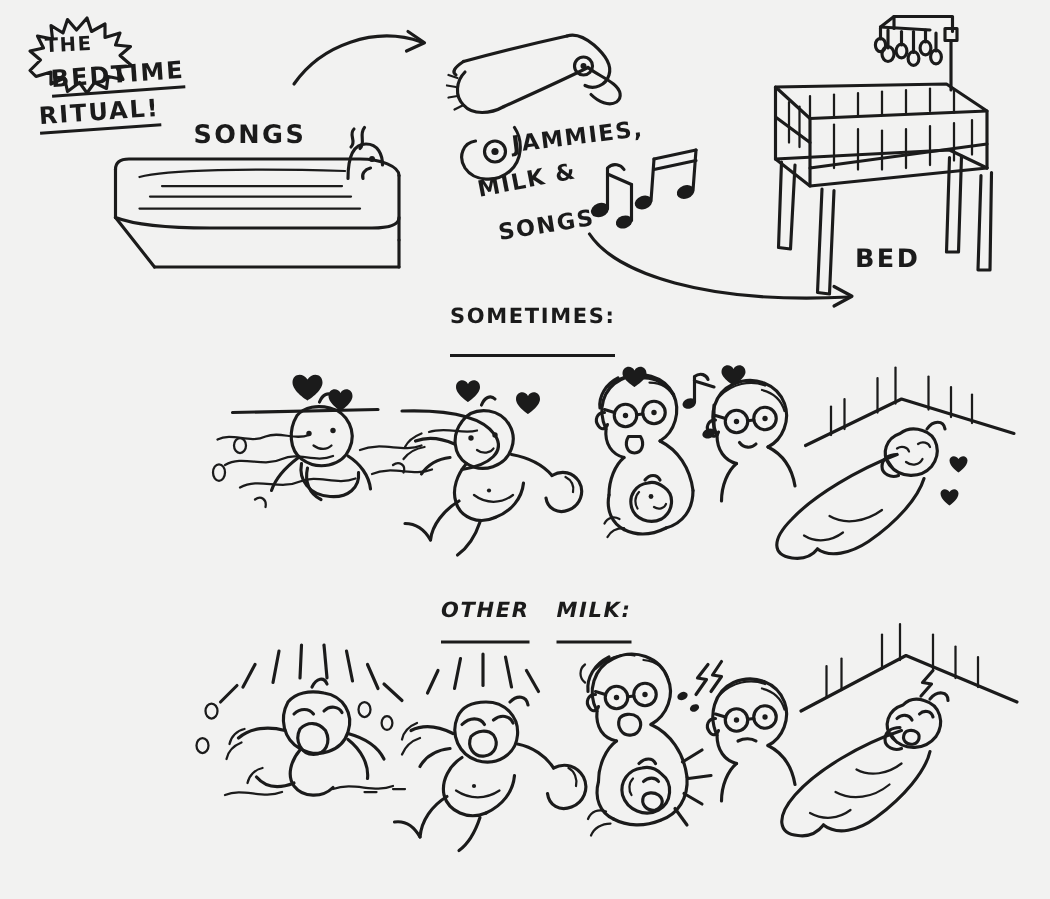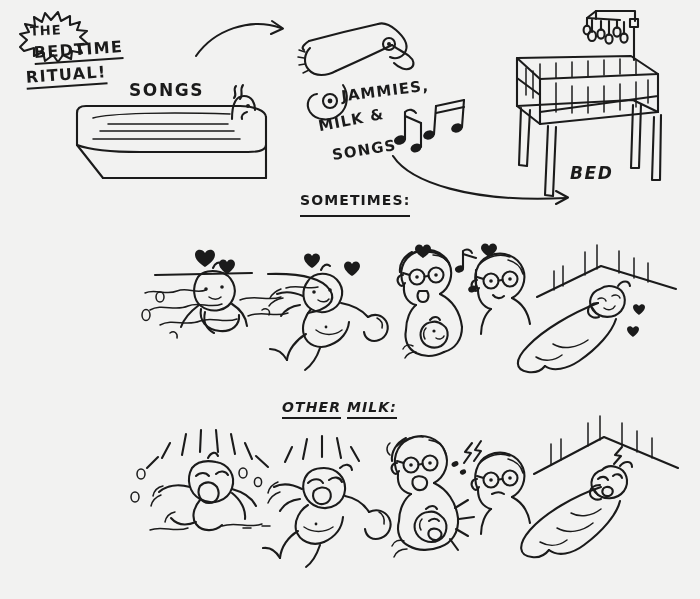--- a/index.html
+++ b/index.html
@@ -26,25 +26,25 @@
   }
   #title-the{left:30px;top:24px;font-size:13px;letter-spacing:1px;transform:rotate(-3deg);}
   #title-bedtime{left:34px;top:42px;font-size:16px;transform:rotate(-4deg);
      border-bottom:2.2px solid #1b1b1b;padding-bottom:2px;}
   #title-ritual{left:26px;top:67px;font-size:16px;transform:rotate(-4deg);
      border-bottom:2.2px solid #1b1b1b;padding-bottom:2px;}
   #lbl-bath{left:129px;top:82px;font-size:17px;letter-spacing:1.6px;}
   #lbl-jammies{left:341px;top:84px;font-size:15px;transform:rotate(-7deg);letter-spacing:1.1px;}
   #lbl-milk{left:318px;top:113px;font-size:15px;transform:rotate(-11deg);letter-spacing:1.1px;}
   #lbl-songs{left:332px;top:143px;font-size:15px;transform:rotate(-9deg);letter-spacing:1.1px;}
-  #lbl-bed{left:570px;top:165px;font-size:17px;letter-spacing:1.6px;font-style:italic;}
-  #lbl-sometimes{left:300px;top:193px;font-size:14px;letter-spacing:1.1px;
-     border-bottom:2.2px solid #1b1b1b;padding-bottom:8px;}
+  #lbl-bed{left:570px;top:165px;font-size:17px;letter-spacing:1.6px;}
+  #lbl-sometimes{left:300px;top:204px;font-size:14px;letter-spacing:1.1px;
+     border-bottom:2.2px solid #1b1b1b;padding-bottom:18px;}
   #lbl-othertimes{left:282px;top:400px;font-size:14px;font-style:italic;letter-spacing:1.1px;}
-  #lbl-othertimes span{border-bottom:2.2px solid #1b1b1b;padding-bottom:2px;}
+  #lbl-othertimes span{border-bottom:2.2px solid #1b1b1b;padding-bottom:12px;margin-left:12px;}
 </style>
 </head>
 <body>
 
 <div id="sheet">
 
 <svg id="art" viewBox="0 0 700 599">
 
   <g>
     <path class="ink w2" d="M20 47 L27 40 L20 34 L29 32 L25 24 L35 26 L34 17 L42 22 L45 13 L51 20 L58 12 L61 21 L70 16 L70 25 L80 22 L77 30 L87 31 L80 37 L88 44 L78 45 L82 53 L72 51 L71 59 L63 55 L58 62 L53 55 L45 61 L43 52 L34 56 L34 48 L24 51 Z"></path>

